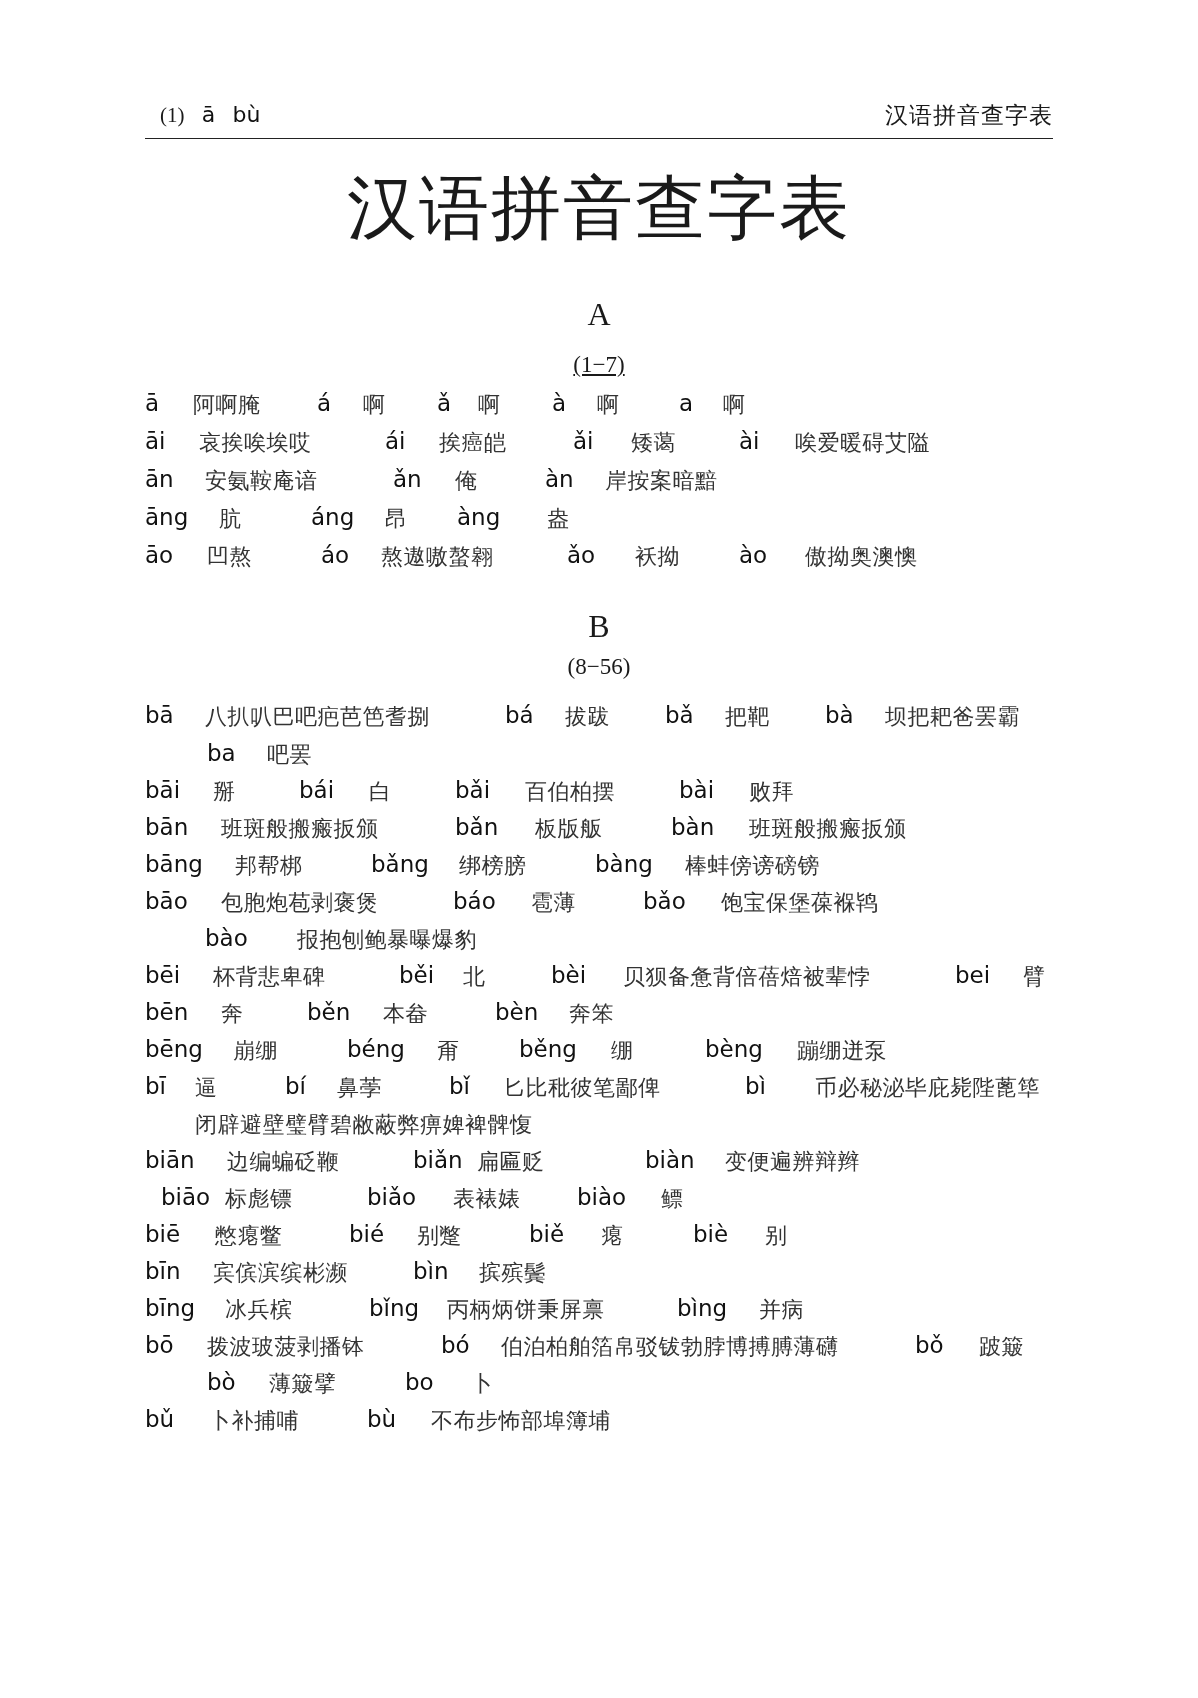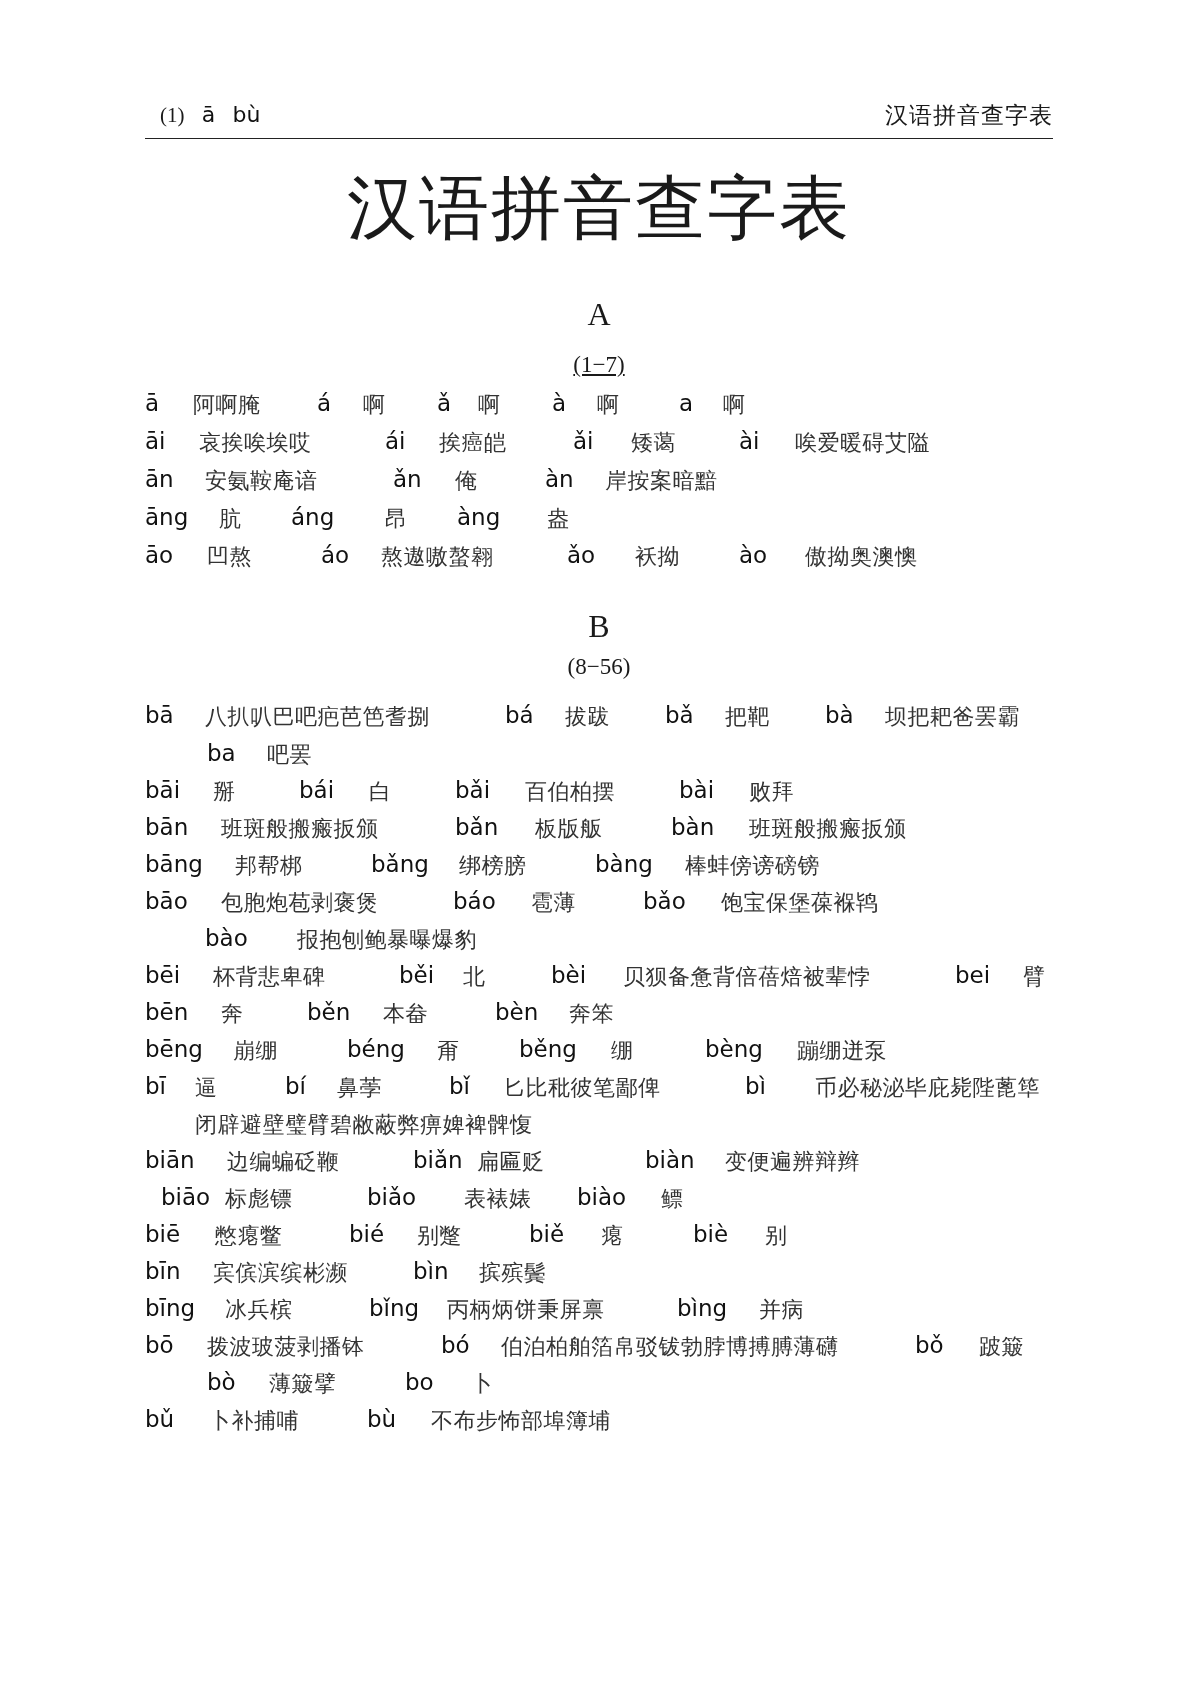--- a/index.html
+++ b/index.html
@@ -62,21 +62,21 @@
   <span class="ch" style="left:60px">安氨鞍庵谙</span>
   <span class="entry py" style="left:248px">ǎn</span>
   <span class="ch" style="left:310px">俺</span>
   <span class="entry py" style="left:400px">àn</span>
   <span class="ch" style="left:460px">岸按案暗黯</span>
 </div>
 
 <div class="line" style="top:504px;">
   <span class="entry py" style="left:0">āng</span>
   <span class="ch" style="left:74px">肮</span>
-  <span class="entry py" style="left:146px">áng</span>
+  <span class="entry py" style="left:166px">áng</span>
   <span class="ch" style="left:240px">昂</span>
   <span class="entry py" style="left:312px">àng</span>
   <span class="ch" style="left:402px">盎</span>
 </div>
 
 <div class="line" style="top:542px;">
   <span class="entry py" style="left:0">āo</span>
   <span class="ch" style="left:62px">凹熬</span>
   <span class="entry py" style="left:176px">áo</span>
   <span class="ch" style="left:236px">熬遨嗷螯翱</span>
@@ -200,21 +200,21 @@
   <span class="entry py" style="left:268px">biǎn</span>
   <span class="ch" style="left:332px">扁匾贬</span>
   <span class="entry py" style="left:500px">biàn</span>
   <span class="ch" style="left:580px">变便遍辨辩辫</span>
 </div>
 
 <div class="line" style="top:1184px;">
   <span class="entry py" style="left:16px">biāo</span>
   <span class="ch" style="left:80px">标彪镖</span>
   <span class="entry py" style="left:222px">biǎo</span>
-  <span class="ch" style="left:319px">表裱婊</span>
+  <span class="ch" style="left:308px">表裱婊</span>
   <span class="entry py" style="left:432px">biào</span>
   <span class="ch" style="left:516px">鳔</span>
 </div>
 
 <div class="line" style="top:1221px;">
   <span class="entry py" style="left:0">biē</span>
   <span class="ch" style="left:70px">憋瘪鳖</span>
   <span class="entry py" style="left:204px">bié</span>
   <span class="ch" style="left:272px">别蹩</span>
   <span class="entry py" style="left:384px">biě</span>

